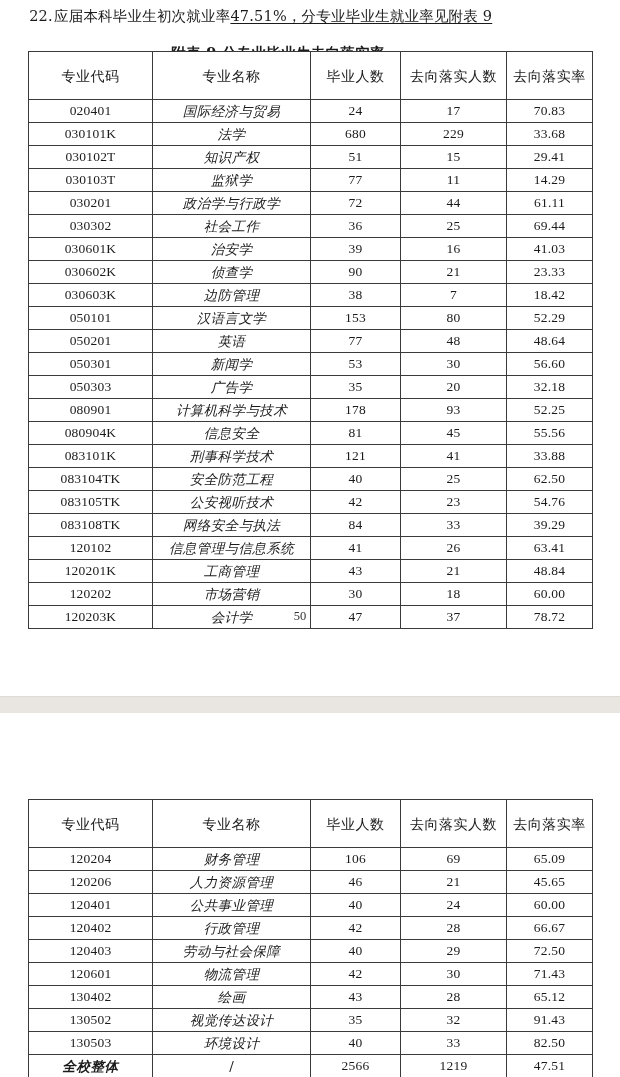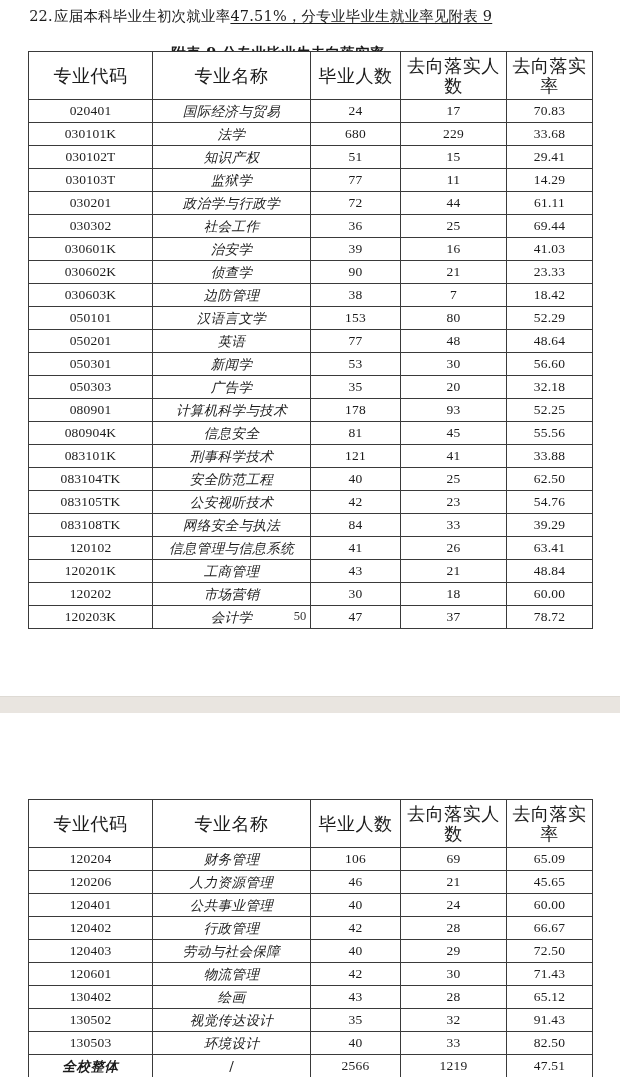--- a/index.html
+++ b/index.html
@@ -106,21 +106,21 @@
     vertical-align: middle;
     font-size: 13.5px;
     height: 22px;
     padding: 0 2px;
     line-height: 20px;
     font-family: "DejaVu Serif", "Liberation Serif", serif;
   }
   .doc-table thead th {
     height: 47px;
     font-weight: normal;
-    font-size: 18px;
+    font-size: 14px;
     letter-spacing: 0.5px;
   }
   .doc-table td.code-cell,
   .doc-table td.num-cell {
     font-family: "Liberation Serif", "DejaVu Serif", serif;
     font-size: 13.5px;
     letter-spacing: 0.2px;
   }
   .doc-table td.name-cell {
     letter-spacing: 0.4px;

